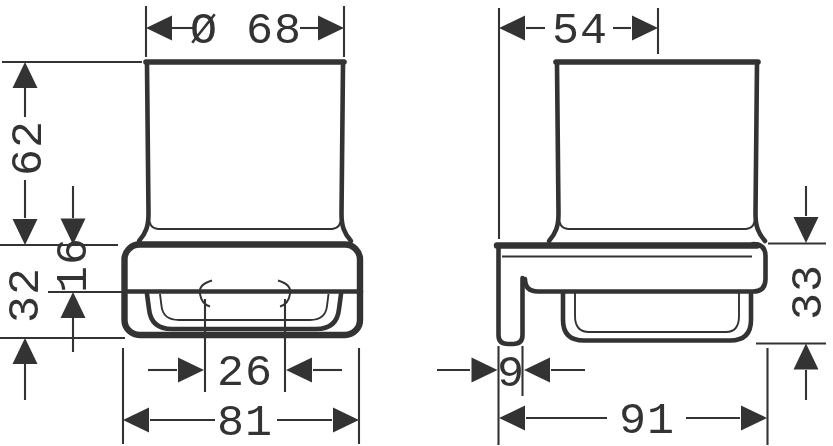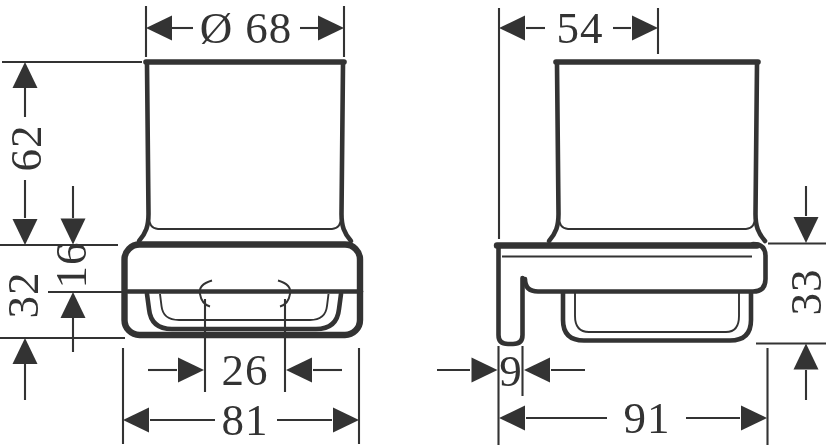--- a/index.html
+++ b/index.html
@@ -1,17 +1,17 @@
 <!DOCTYPE html>
 <html><head>
 <meta charset="utf-8">
 <style>
   html,body{margin:0;padding:0;background:#fff;}
   .stage{position:relative;width:833px;height:446px;background:#fff;overflow:hidden;
-         font-family:Liberation Serif, serif;}
+         font-family:Liberation Mono, monospace;}
   svg{display:block;}
   .obj   {fill:none;stroke:#333333;stroke-width:4.6;stroke-linecap:round;stroke-linejoin:round;}
   .objthick{fill:none;stroke:#333333;stroke-width:6.4;stroke-linecap:round;stroke-linejoin:round;}
   .objtop{fill:none;stroke:#333333;stroke-width:5.6;stroke-linecap:round;}
   .thin  {fill:none;stroke:#333333;stroke-width:1.9;stroke-linecap:butt;}
   .dim   {fill:none;stroke:#333333;stroke-width:2.1;stroke-linecap:butt;}
   .arrow {fill:#333333;stroke:none;}
   .lbl   {fill:#333333;font-size:45px;letter-spacing:1px;}
 </style>
 </head>

